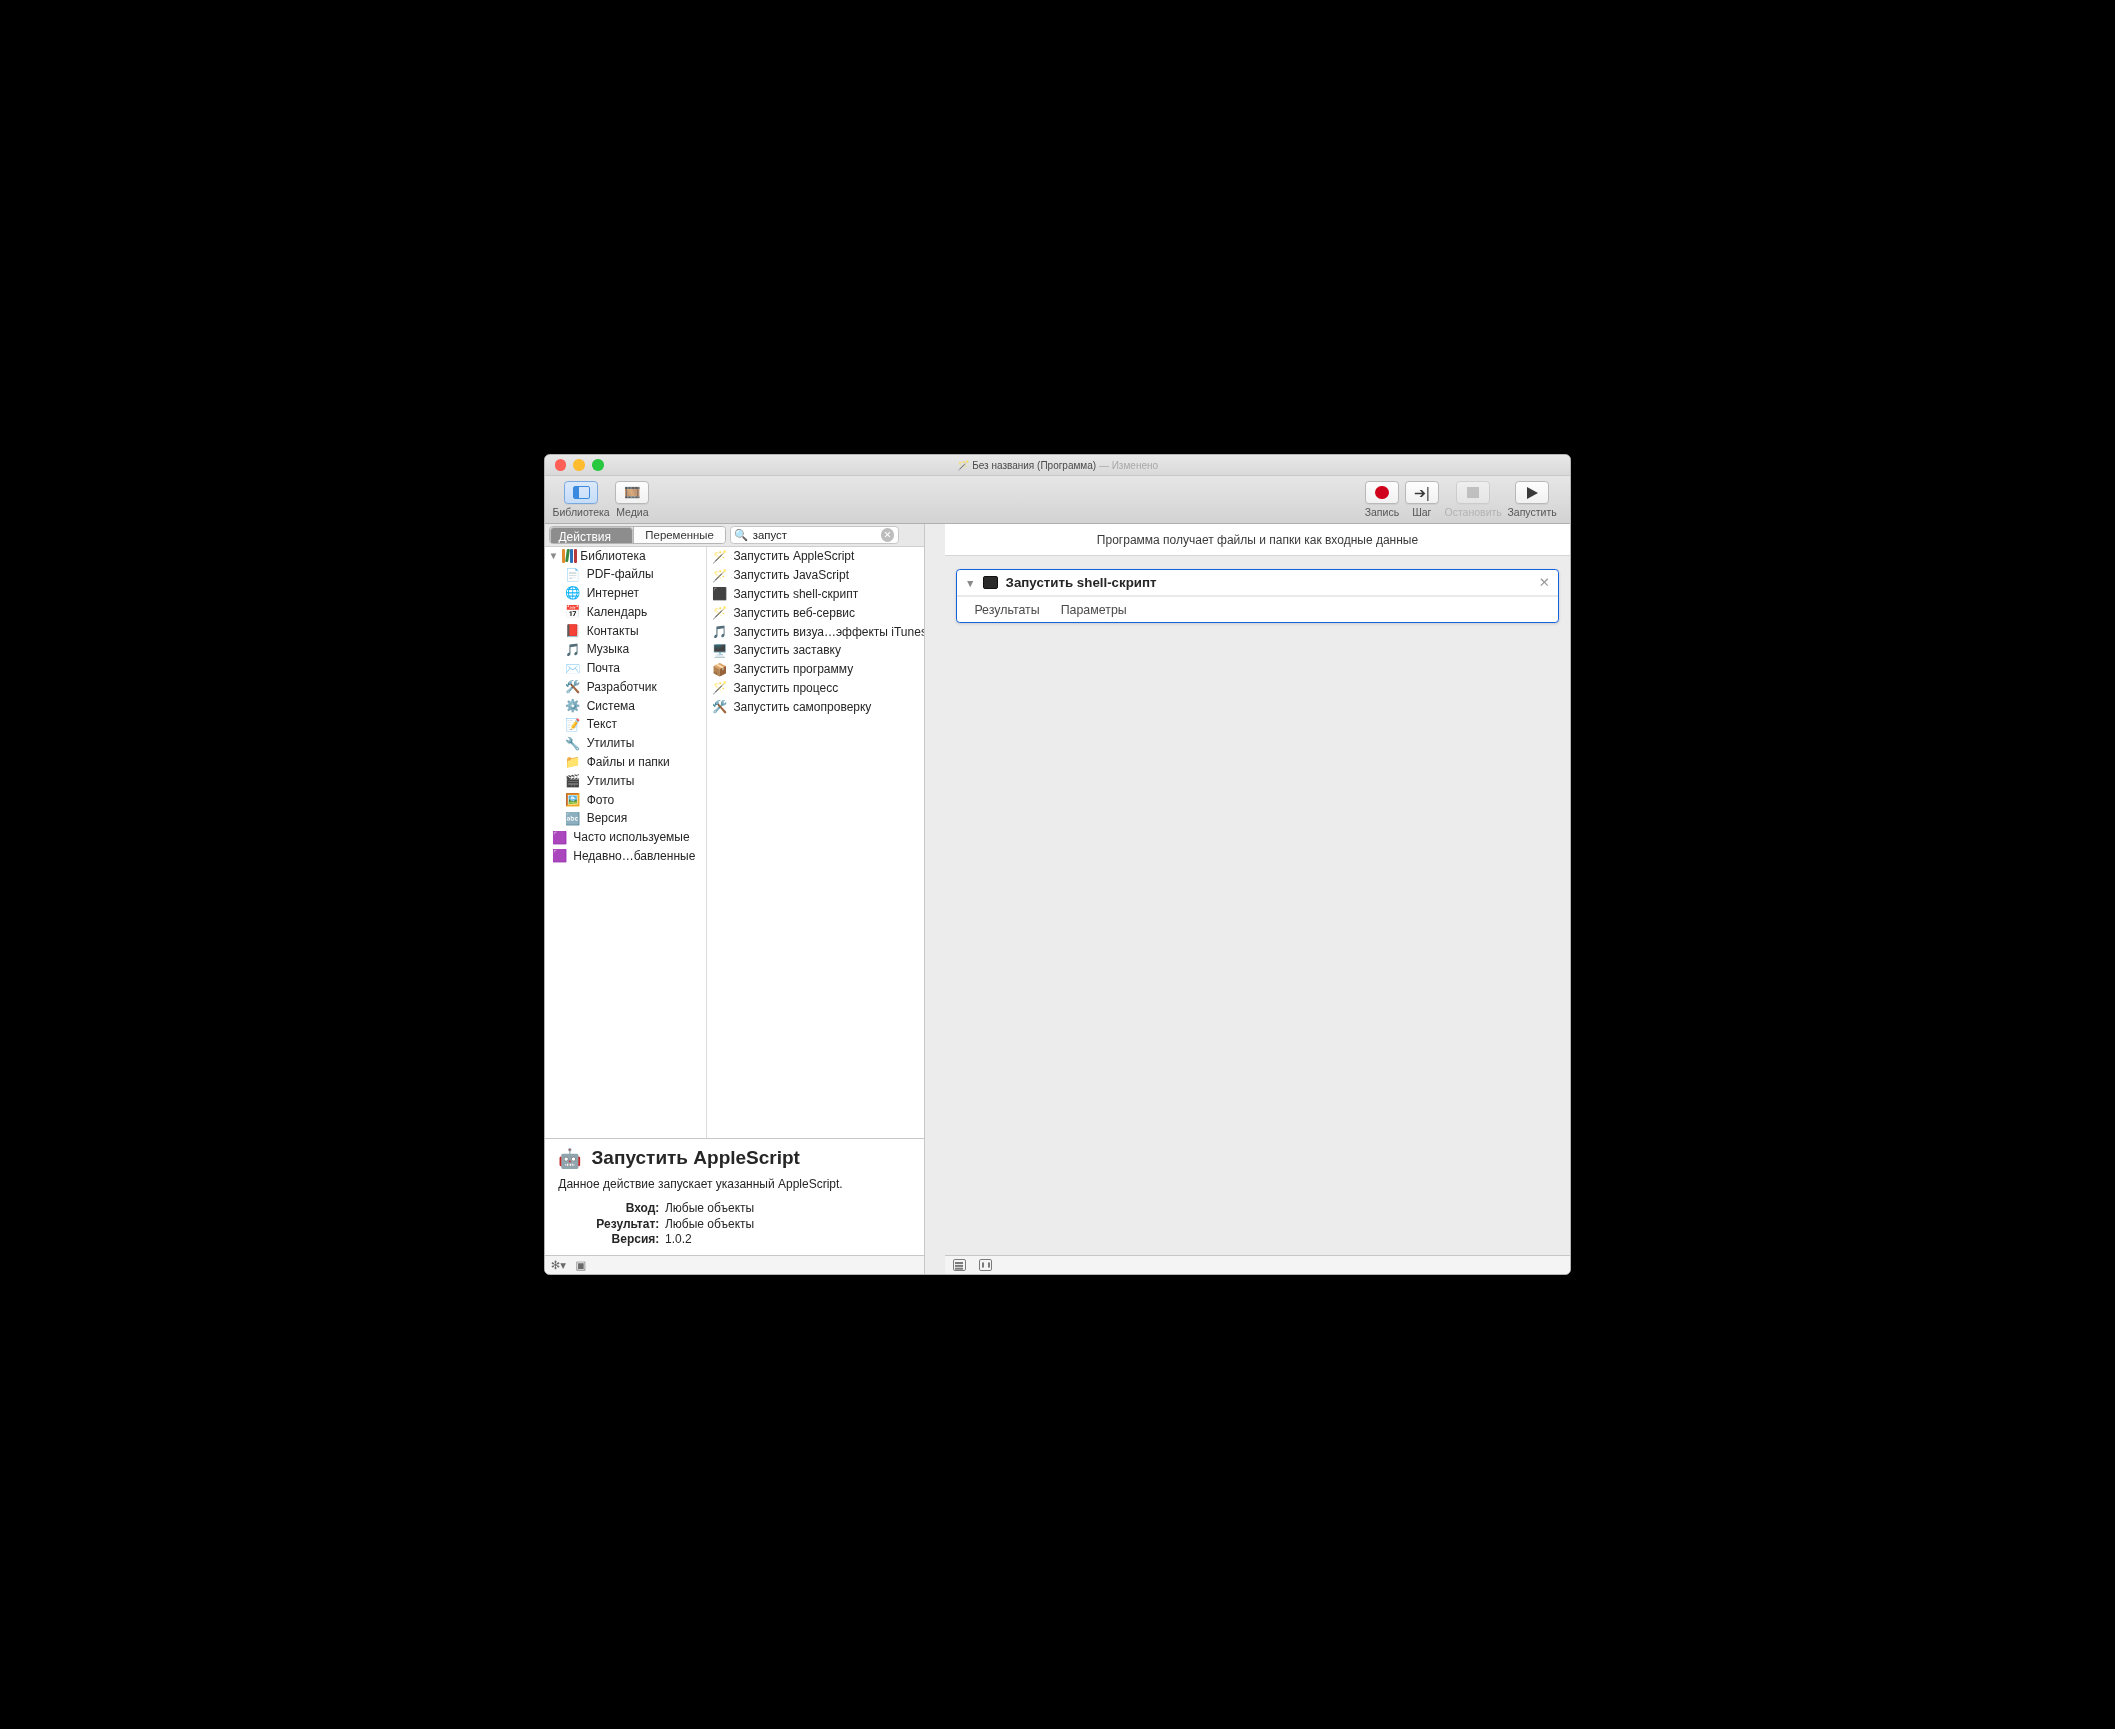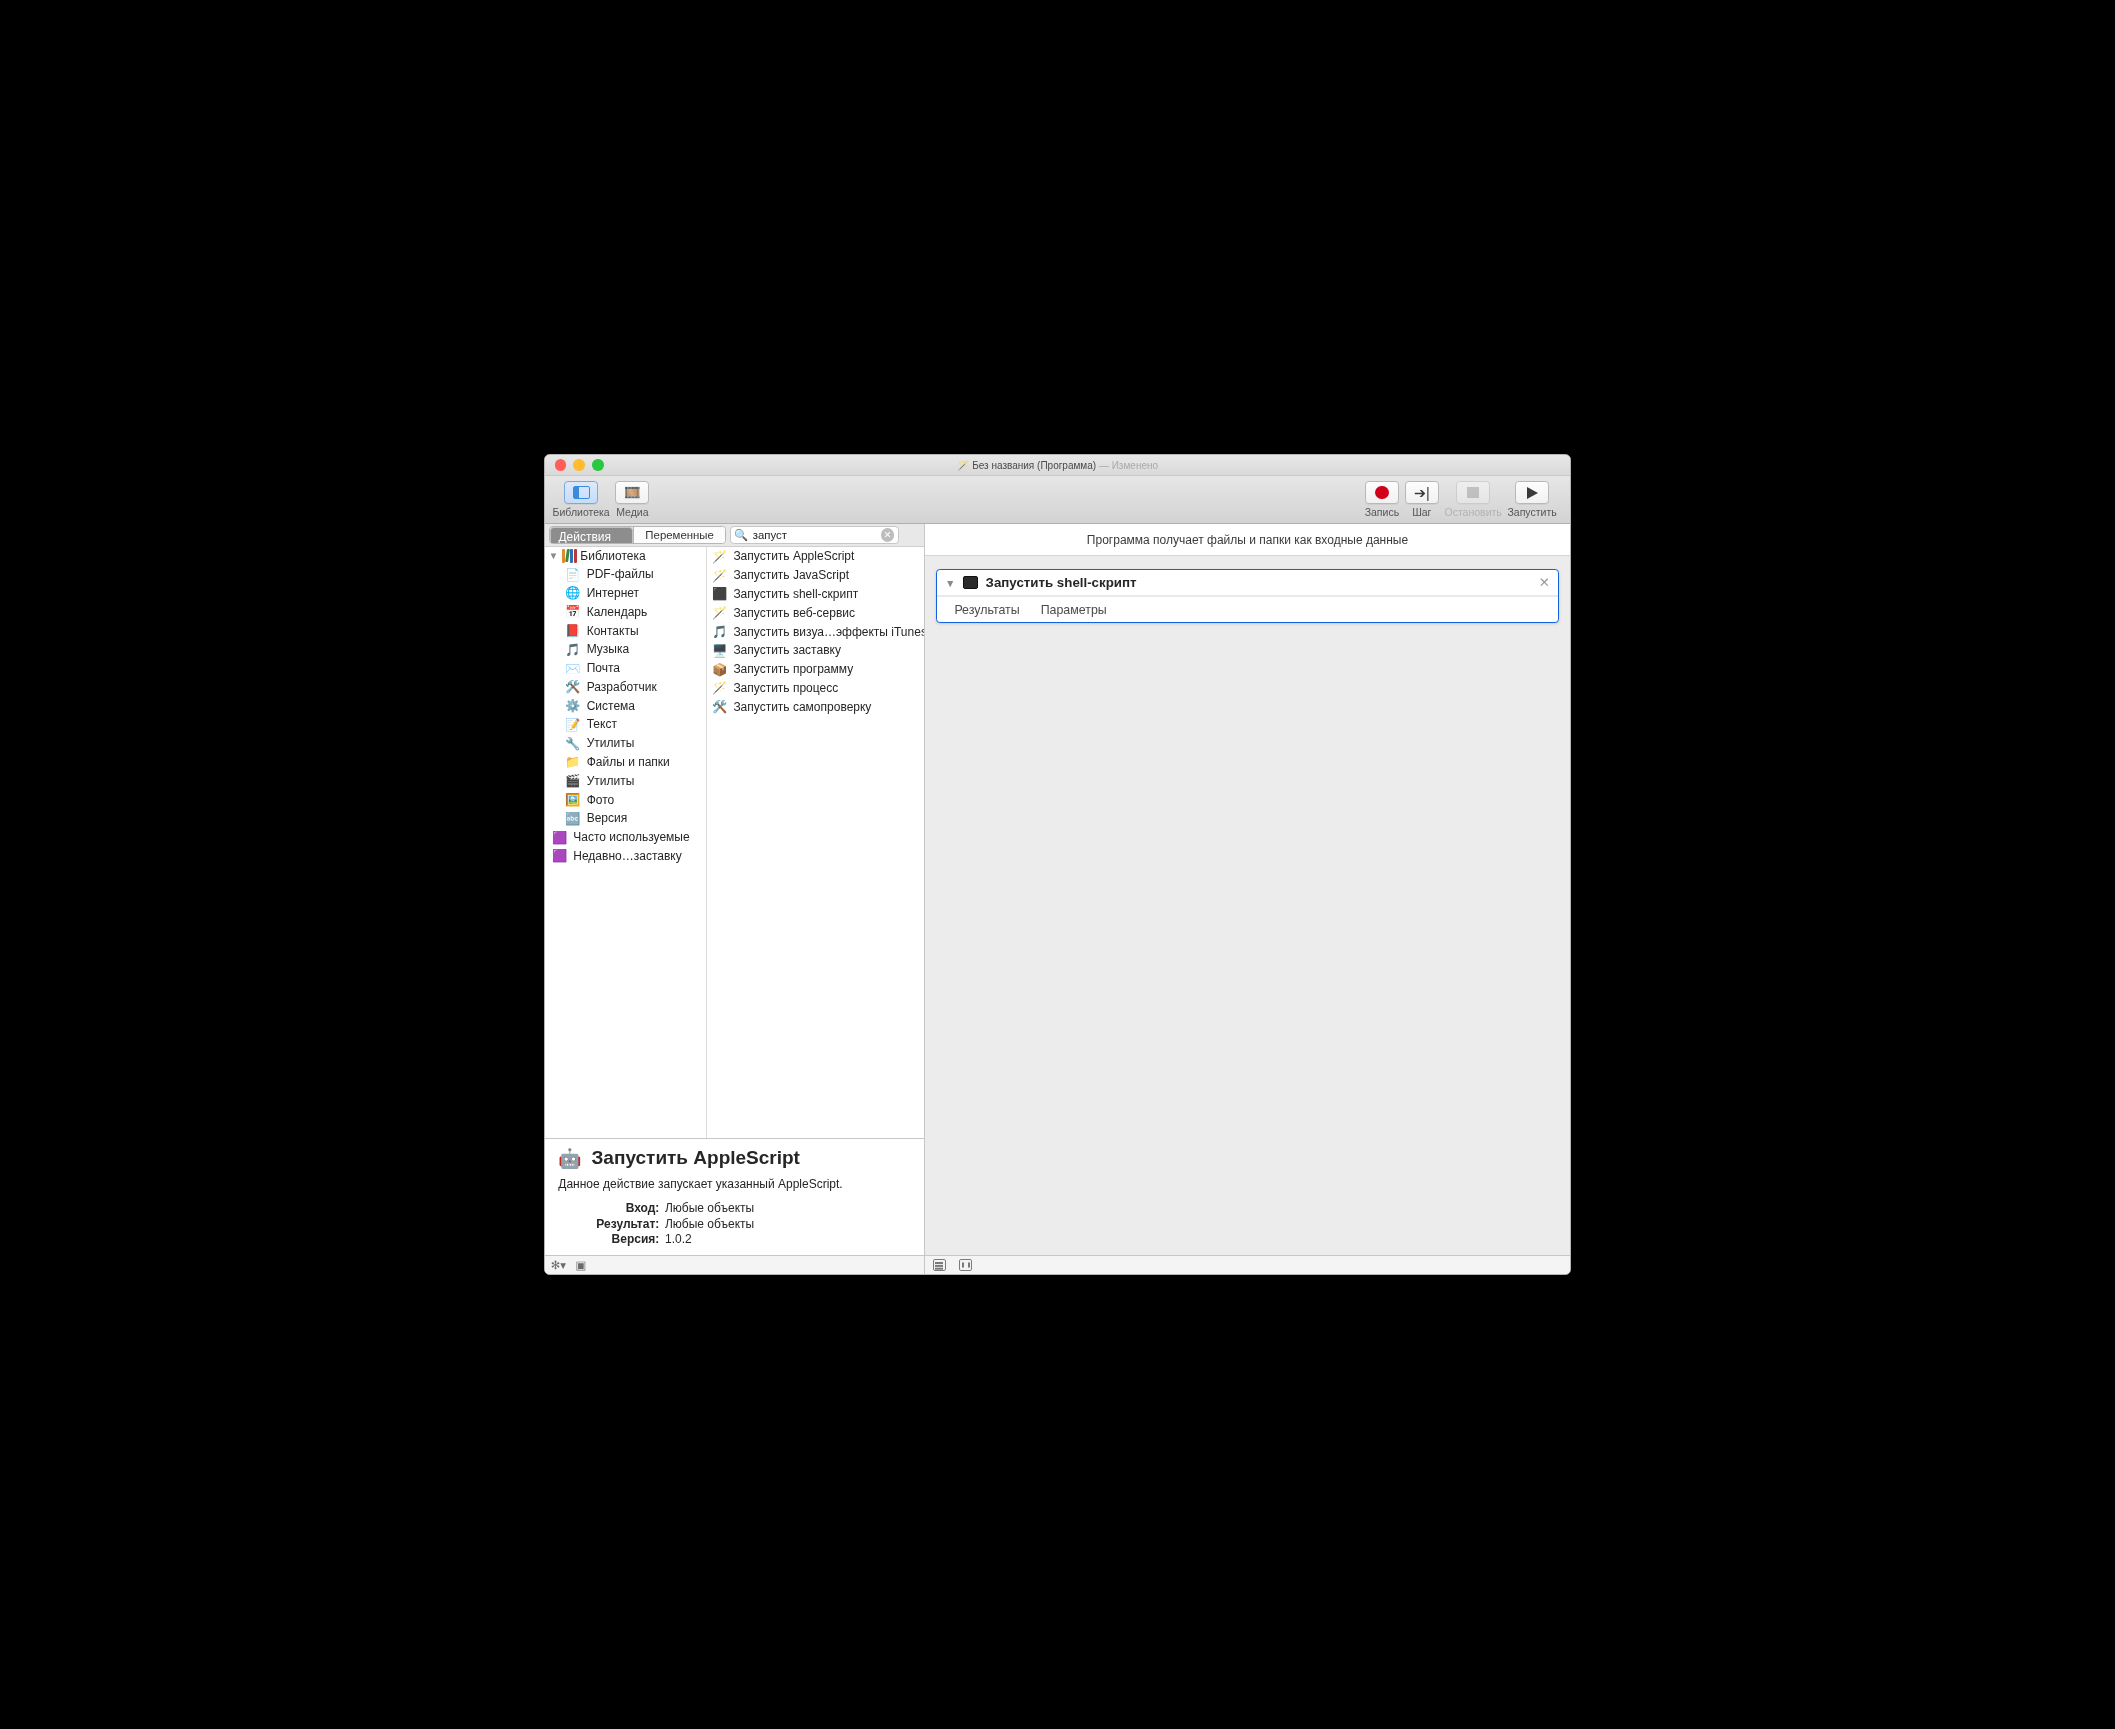--- a/index.html
+++ b/index.html
@@ -93,21 +93,21 @@
 .actic{width:15px;height:15px;display:inline-flex;align-items:center;justify-content:center;font-size:12.4px;}
 
 .info{height:116px;background:#fff;padding:7.6px 13.3px;font-size:12px;}
 .info h2{font-size:19px;font-weight:700;display:flex;align-items:center;gap:9.5px;}
 .info .desc{margin:7.6px 0 9.5px 0;}
 .info .kv{display:flex;gap:5.7px;margin-bottom:1.9px;}
 .info .kv .k{width:101px;text-align:right;font-weight:700;}
 
 .leftstatus{height:19px;border-top:1px solid #c7c7c7;background:#f4f4f4;display:flex;align-items:center;padding:0 5.7px;gap:9.5px;color:#6a6a6a;font-size:11.4px;}
 
-.rightcol{flex:1;background:#ececec;display:flex;flex-direction:column;}
+.rightcol{flex:1;background:#ececec;display:flex;flex-direction:column;padding-left:20px;}
 .flowhdr{height:32px;background:#fff;border-bottom:1px solid #d5d5d5;display:flex;align-items:center;justify-content:center;font-size:12px;color:#3a3a3a;}
 .flowarea{flex:1;padding:13.3px 11.4px;overflow:auto;}
 .stepbox{
   border:1.9px solid #1463de;border-radius:3.8px;background:#fff;
   box-shadow:0 1px 2.9px rgba(0,0,0,0.15);
 }
 .stephdr{display:flex;align-items:center;gap:7.6px;padding:4.8px 7.6px;font-weight:700;font-size:13.3px;border-bottom:1px solid #eaeaea;}
 .stephdr .disc{color:#8a8a8a;font-size:10.5px;}
 .stephdr .termic{width:15px;height:13.3px;background:#2b2b2b;border:1px solid #111;border-radius:1.9px;}
 .stephdr .close{margin-left:auto;color:#9a9a9a;font-size:13.3px;font-weight:400;}
@@ -276,21 +276,21 @@
                 <span>Версия</span>
               </div>
             </div>
           <div id="special-list">
               <div class="cat special">
                 <span class="catic">🟪</span>
                 <span>Часто используемые</span>
               </div>
               <div class="cat special">
                 <span class="catic">🟪</span>
-                <span>Недавно…заставку</span>
+                <span>Недавно…бавленные</span>
               </div>
             </div>
         </div>
         <div class="actcol">
           <div id="act-list">
               <div class="act">
                 <span class="actic">🪄</span>
                 <span>Запустить AppleScript</span>
               </div>
               <div class="act">

